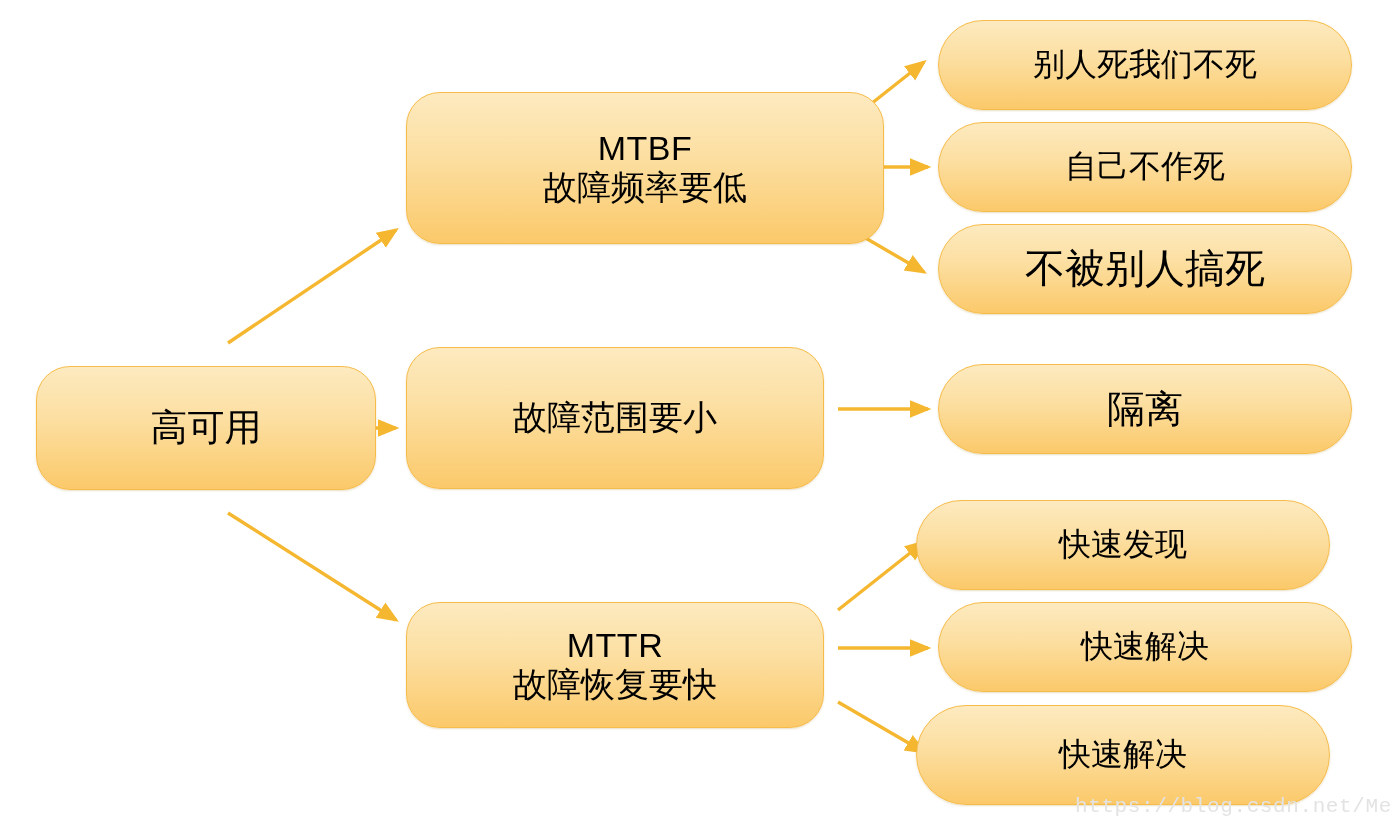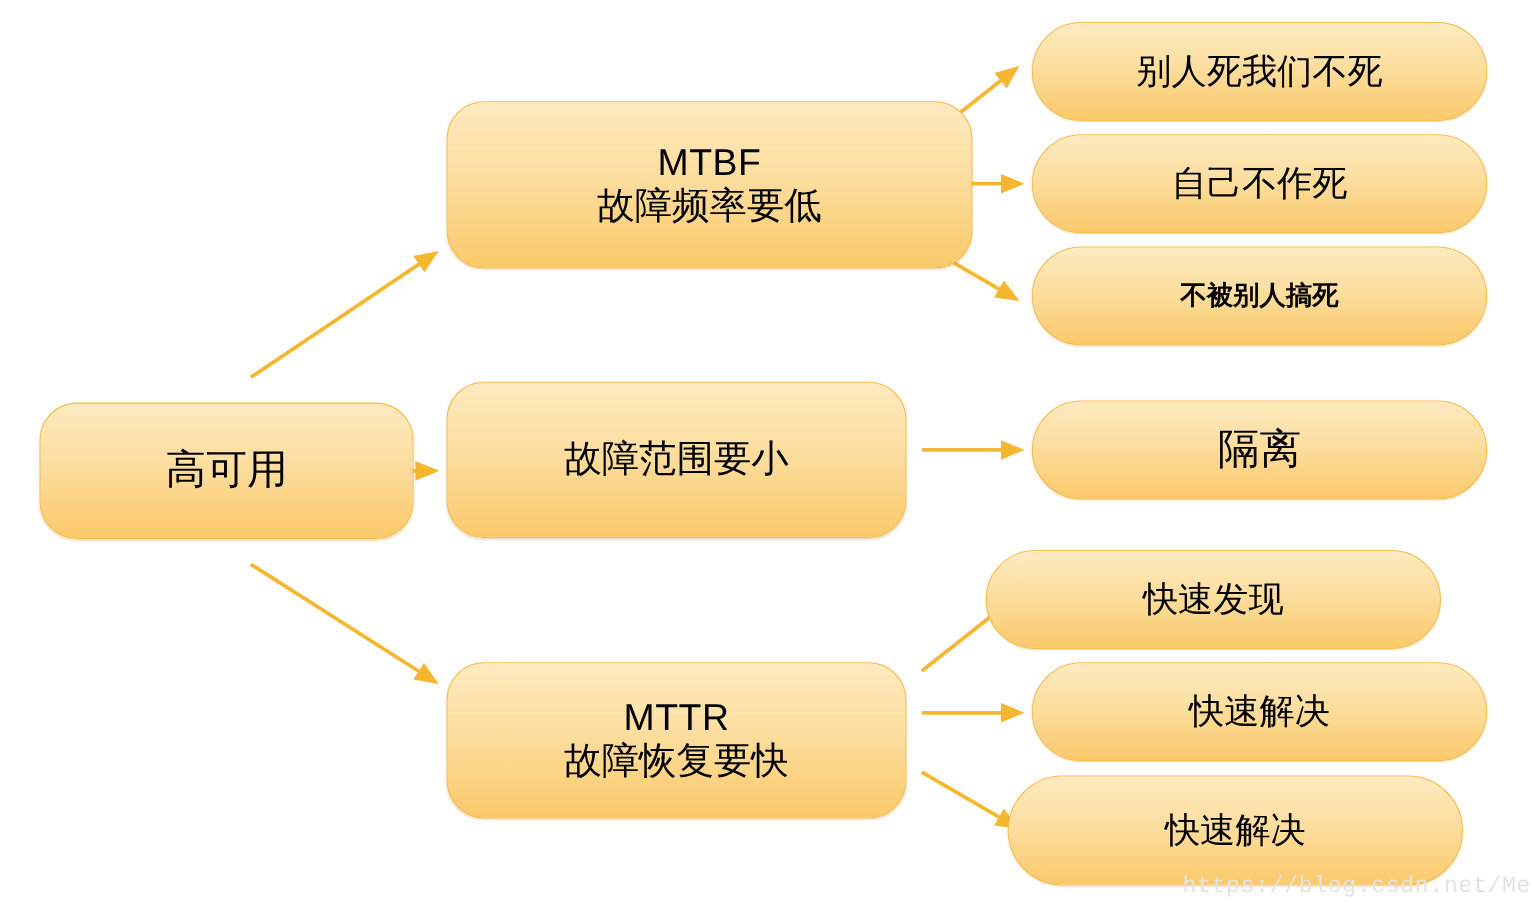--- a/index.html
+++ b/index.html
@@ -97,38 +97,38 @@
   <div class="node mid" style="left: 406px; top: 92px; width: 478px; height: 152px; font-size: 34px; text-align: right;">
     <span class="node-line latin">MTBF</span>
     <span class="node-line">故障频率要低</span>
   </div>
 
   <div class="node mid" style="left: 406px; top: 347px; width: 418px; height: 142px; font-size: 34px;">
 
     <span class="node-line">故障范围要小</span>
   </div>
 
-  <div class="node mid" style="left: 406px; top: 602px; width: 418px; height: 142px; font-size: 34px;">
+  <div class="node mid" style="left: 406px; top: 602px; width: 418px; height: 126px; font-size: 34px;">
     <span class="node-line latin">MTTR</span>
     <span class="node-line">故障恢复要快</span>
   </div>
 
   <div class="node leaf" style="left: 938px; top: 20px; width: 414px; height: 90px; font-size: 32px;">
     <span class="node-line">别人死我们不死</span>
   </div>
   <div class="node leaf" style="left: 938px; top: 122px; width: 414px; height: 90px; font-size: 32px;">
     <span class="node-line">自己不作死</span>
   </div>
-  <div class="node leaf" style="left: 938px; top: 224px; width: 414px; height: 90px; font-size: 24px; font-weight: bold;">
+  <div class="node leaf" style="left: 938px; top: 224px; width: 414px; height: 90px; font-size: 40px;">
     <span class="node-line">不被别人搞死</span>
   </div>
   <div class="node leaf" style="left: 938px; top: 364px; width: 414px; height: 90px; font-size: 38px;">
     <span class="node-line">隔离</span>
   </div>
-  <div class="node leaf" style="left: 896px; top: 500px; width: 414px; height: 90px; font-size: 32px;">
+  <div class="node leaf" style="left: 916px; top: 500px; width: 414px; height: 90px; font-size: 32px;">
     <span class="node-line">快速发现</span>
   </div>
   <div class="node leaf" style="left: 938px; top: 602px; width: 414px; height: 90px; font-size: 32px;">
     <span class="node-line">快速解决</span>
   </div>
   <div class="node leaf" style="left: 916px; top: 705px; width: 414px; height: 100px; font-size: 32px;">
     <span class="node-line">快速解决</span>
   </div>
 
   <div class="watermark" style="left: 1075px; top: 795px;">https://blog.csdn.net/MeituanTech</div>

